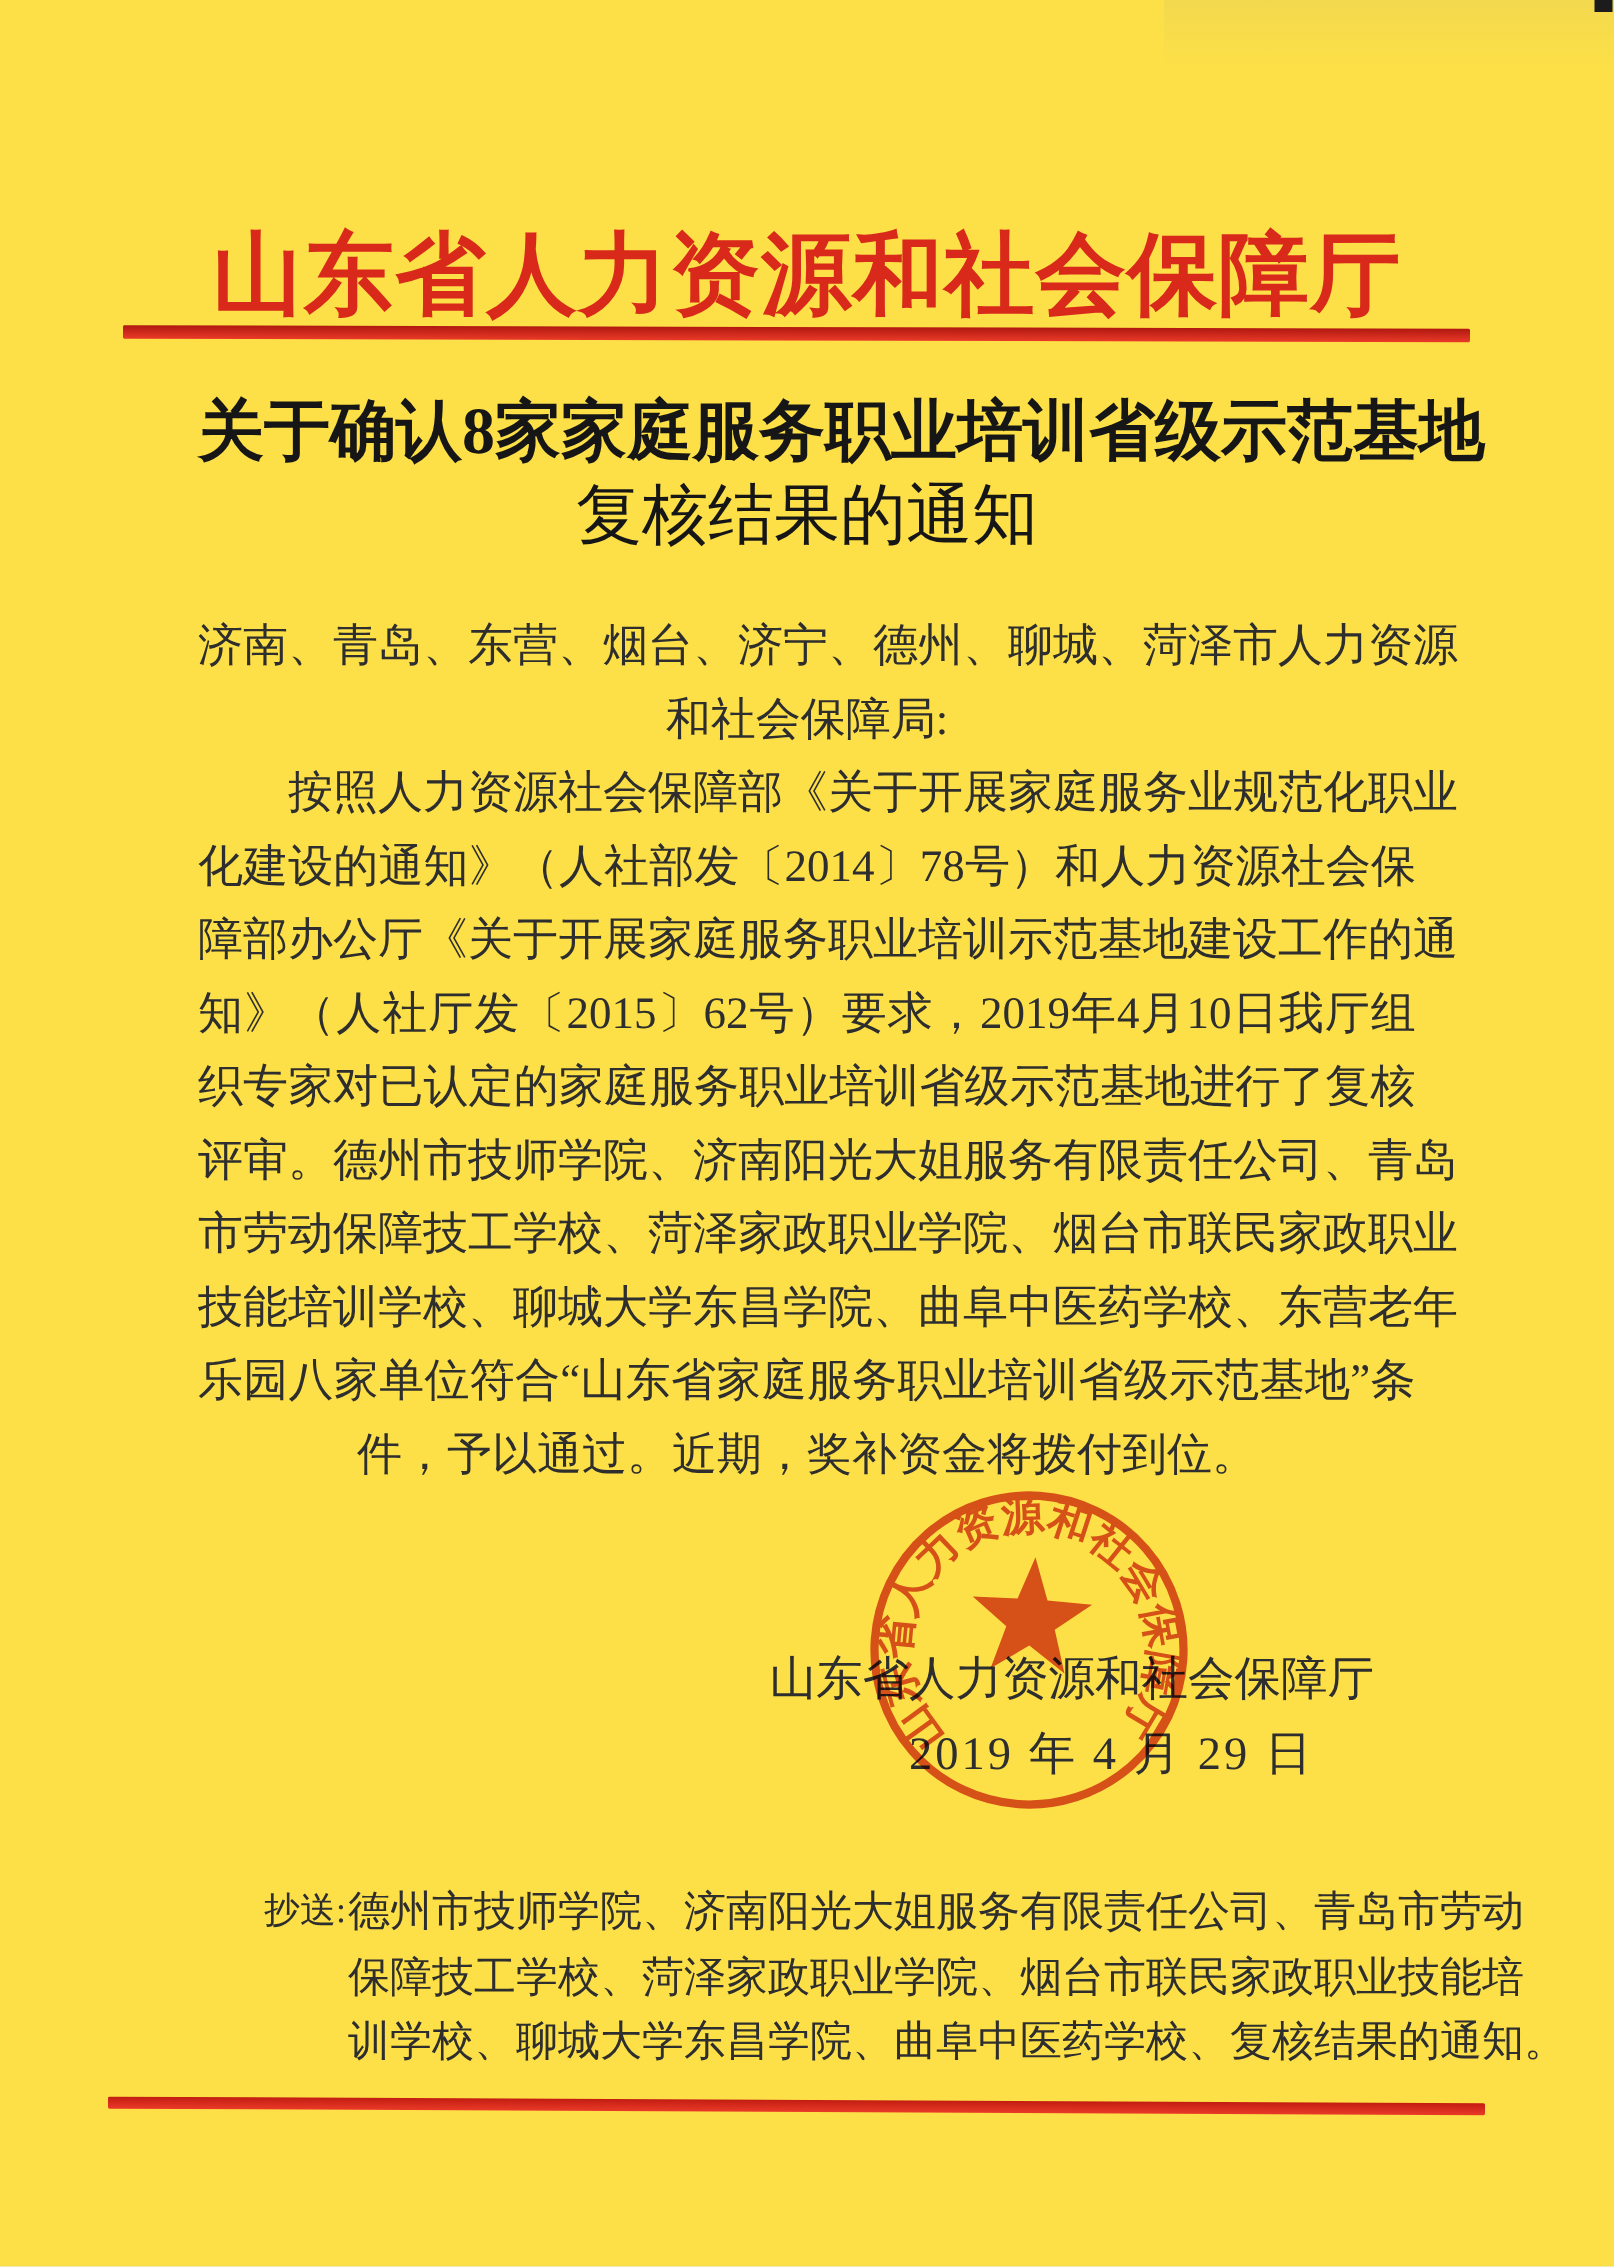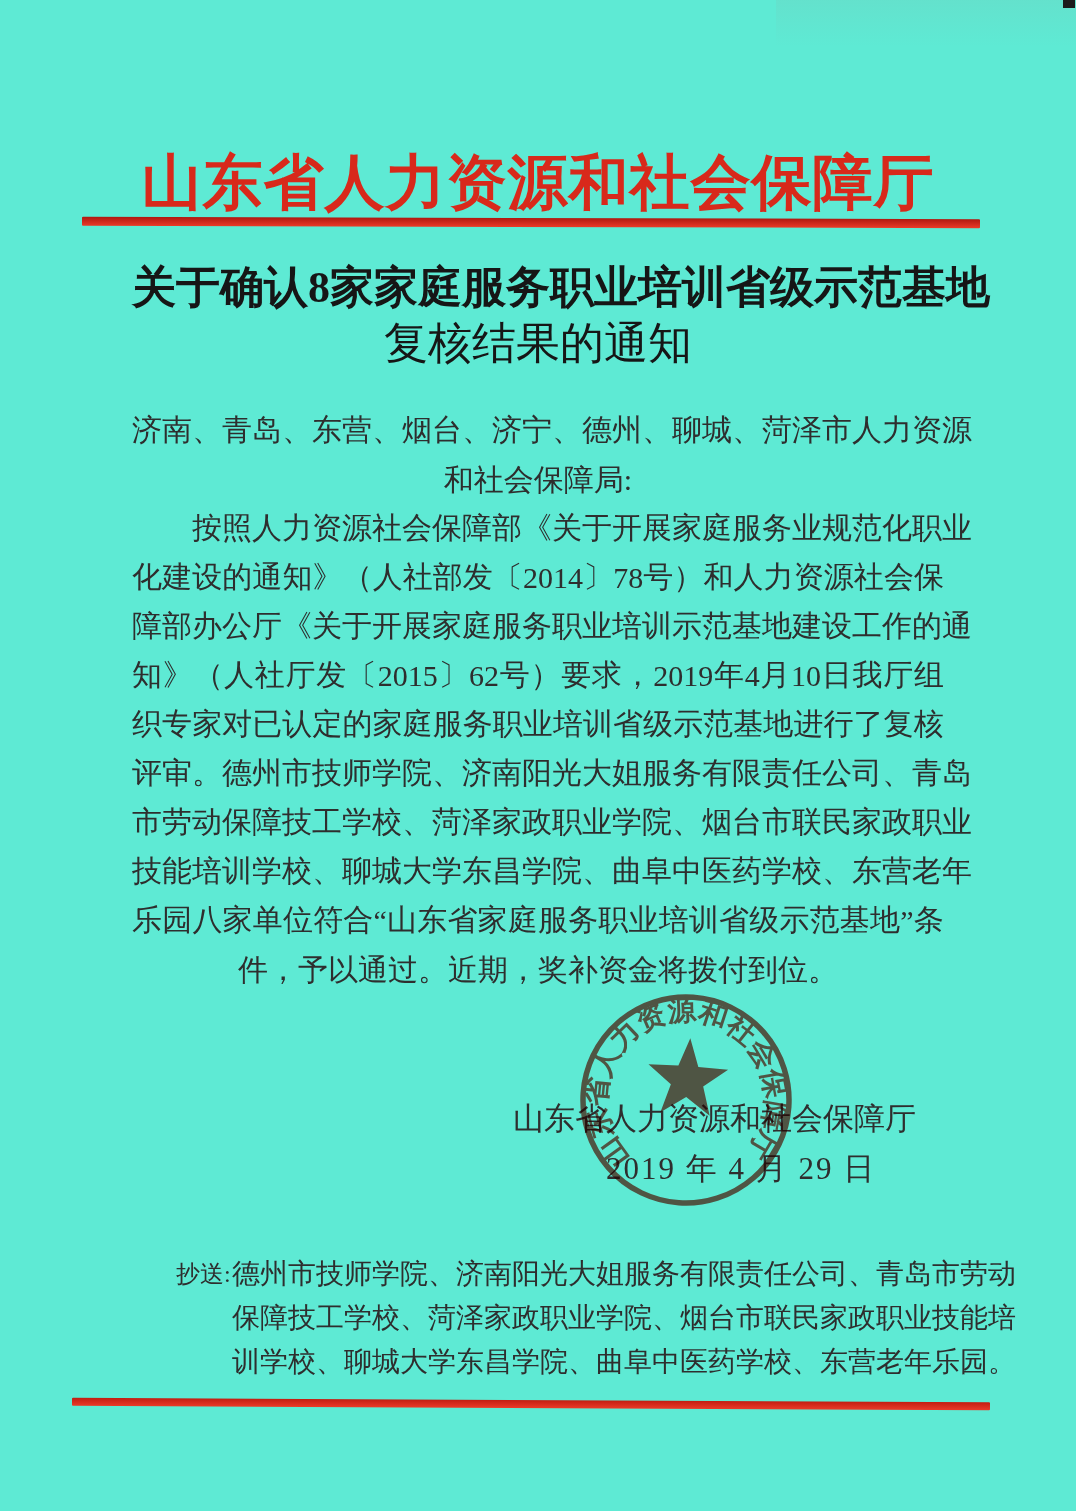--- a/index.html
+++ b/index.html
@@ -1,18 +1,18 @@
 <!DOCTYPE html>
 <html><head>
 <meta charset="utf-8">
 <style>
   html,body{margin:0;padding:0;background:#e8e8e6;}
   .page{
     position:relative;width:1076px;height:1511px;margin:0 auto;
-    background:#5eead4;overflow:hidden;
+    background:#fde047;overflow:hidden;
     font-family:"Liberation Serif","DejaVu Serif",serif;
     color:#2e2e2e;
   }
   
   .org-head{
     position:absolute;left:0;top:143px;width:100%;
     text-align:center;font-size:60px;font-weight:bold;
     letter-spacing:1px;white-space:nowrap;
   }
   .rule{position:absolute;border-radius:1px;}
@@ -445,18 +445,18 @@
         <span>联</span>
         <span>民</span>
         <span>家</span>
         <span>政</span>
         <span>职</span>
         <span>业</span>
         <span>技</span>
         <span>能</span>
         <span>培</span>
       </div>
-    <div class="ccline plain">训学校、聊城大学东昌学院、曲阜中医药学校、东营老年乐园。</div>
+    <div class="ccline plain">训学校、聊城大学东昌学院、曲阜中医药学校、复核结果的通知。</div>
   </div>
 
   <div class="rule rule-bottom" style="background:linear-gradient(180deg,#c21d12,#ea3a28);"></div>
 
 </div>
 
 </body></html>

